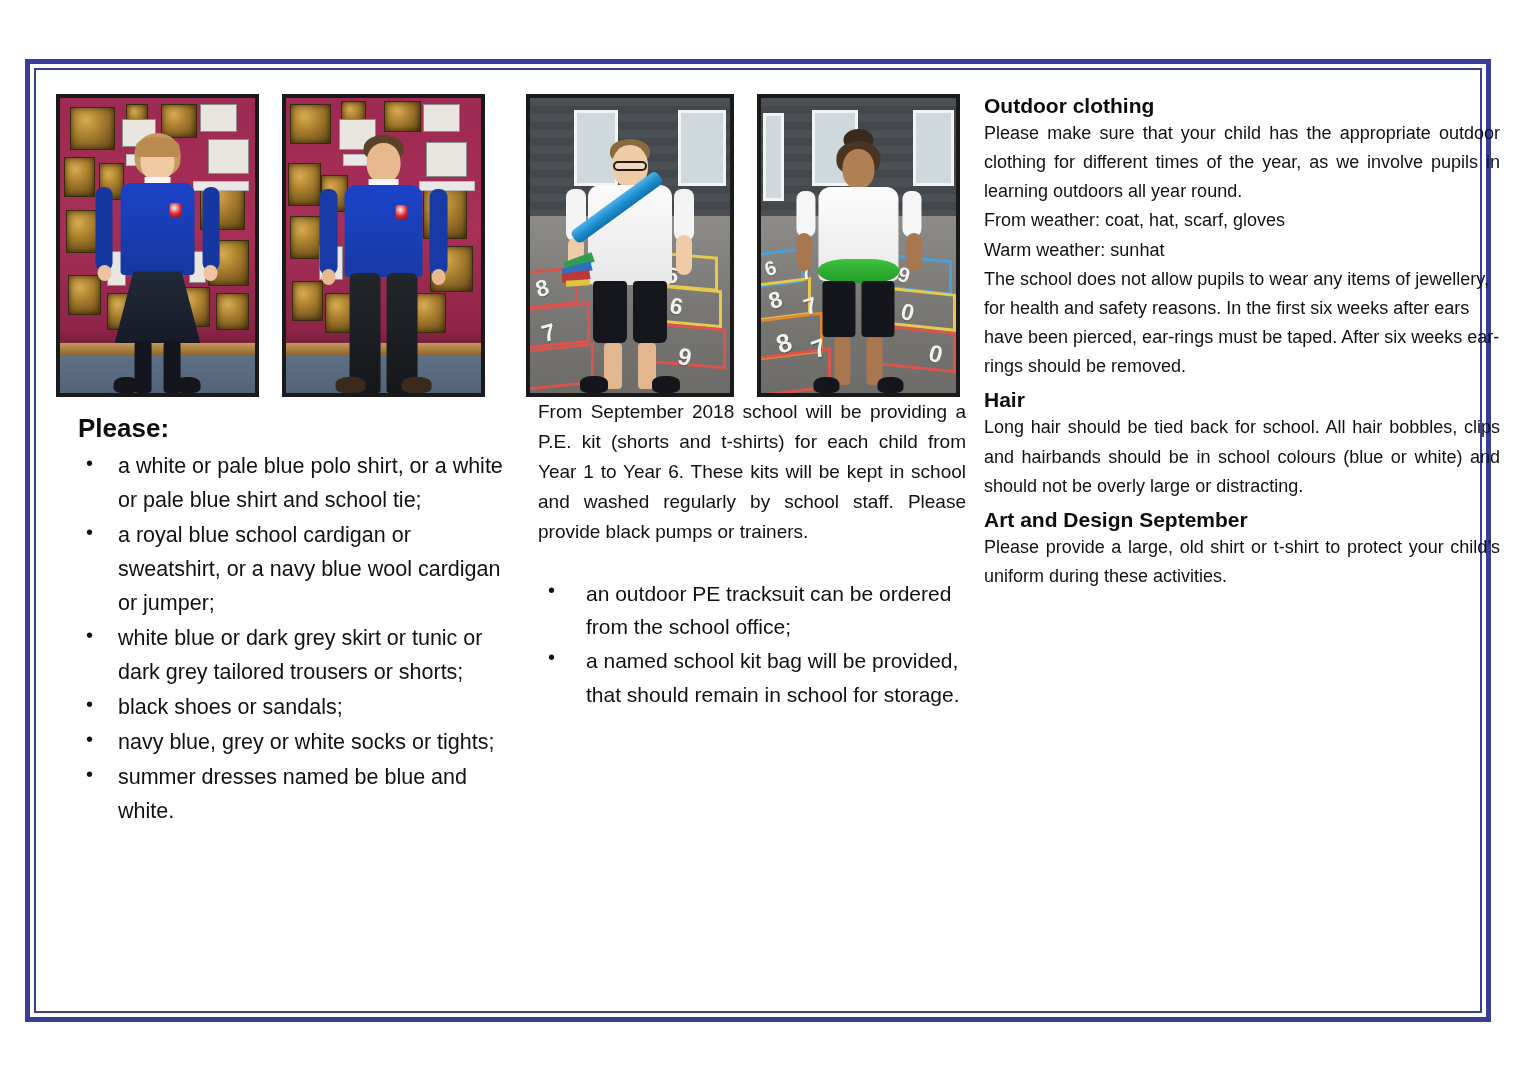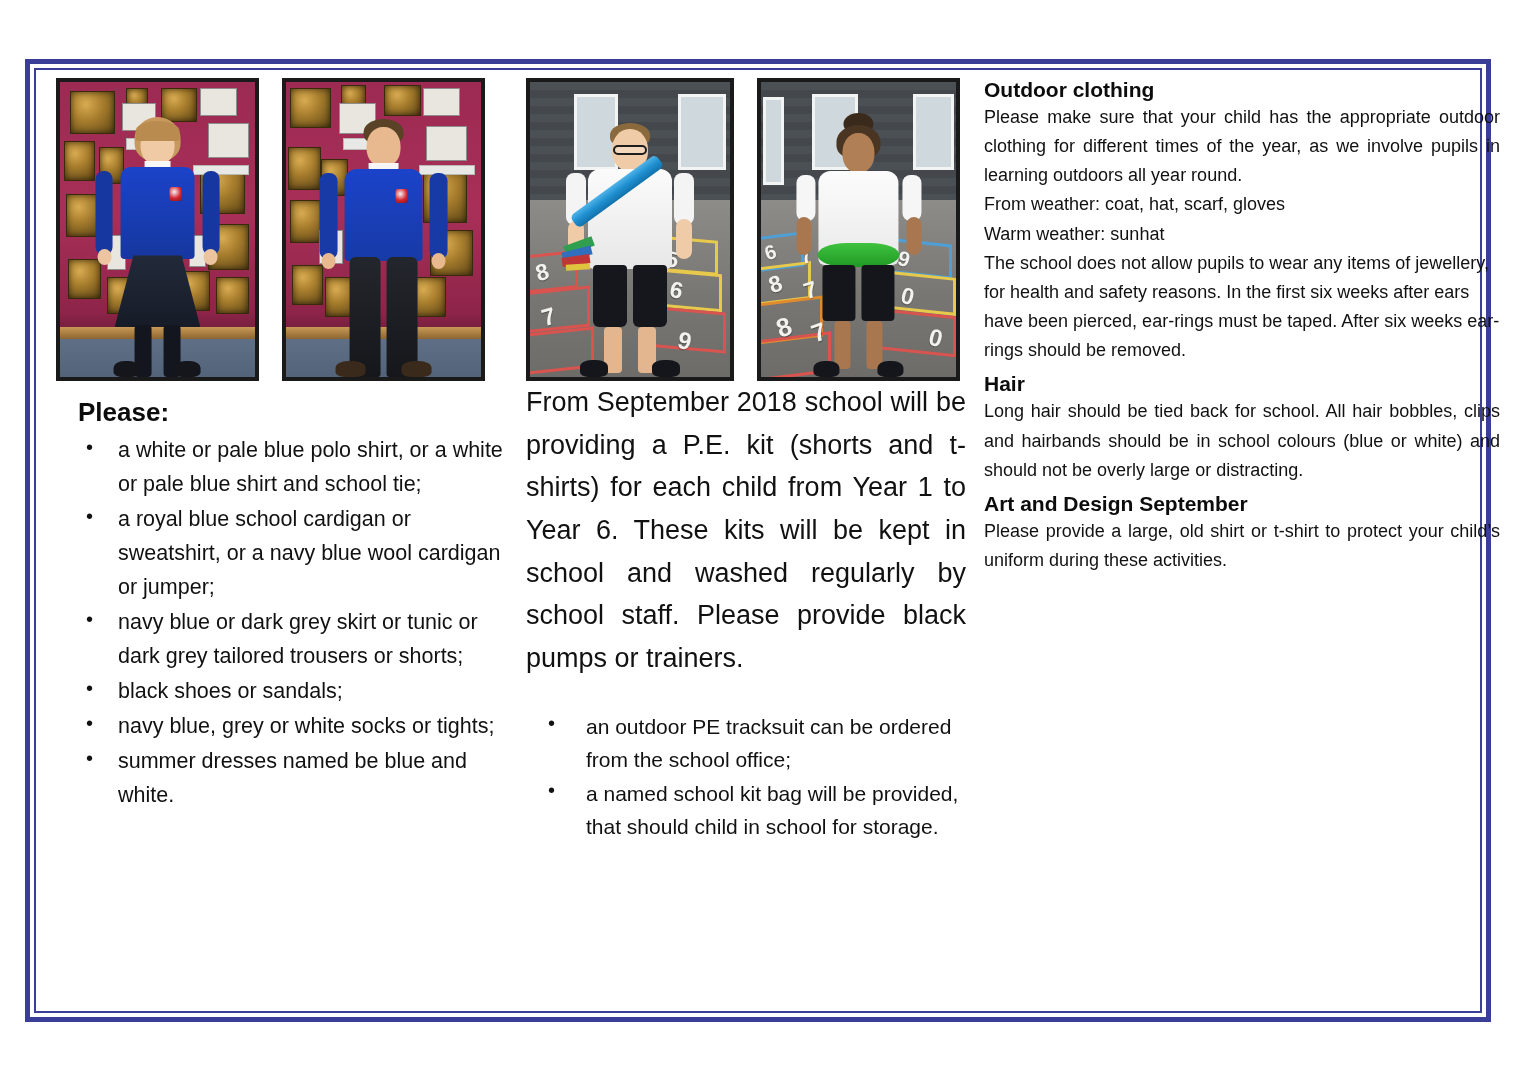--- a/index.html
+++ b/index.html
@@ -44,21 +44,21 @@
   }
 
   
   .columns {
     position: relative;
     width: 100%;
     height: 100%;
   }
   .col {
     position: absolute;
-    top: 0;
+    top: 16px;
   }
   .col-uniform { left: 8px;   width: 462px; }
   .col-pe      { left: 478px; width: 440px; }
   .col-info    { left: 936px; width: 516px; }
 
   
   .photo-row {
     display: flex;
     gap: 23px;
   }
@@ -217,21 +217,21 @@
   }
   .col-pe ul.bullets li::before { left: 22px; }
 
   .para {
     font-size: 21px;
     line-height: 1.58;
     margin: 0;
     color: #111;
   }
   .para.justify { text-align: justify; text-justify: inter-word; }
-  .col-pe .para { font-size: 27px; }
+  .col-pe .para { font-size: 19px; margin-left: 12px; }
   .col-info .para { font-size: 18px; line-height: 1.62; }
 
   .gap-line { height: 30px; }
 </style>
 </head>
 <body>
 
 <div class="page-frame">
   <div class="page-frame-inner">
     <div class="page-body">
@@ -331,21 +331,21 @@
               </div>
             </div>
 
           </div>
 
           <h2 class="heading h-uniform">Please:</h2>
 
           <ul class="bullets">
             <li>a white or pale blue polo shirt, or a white or pale blue shirt and school tie;</li>
             <li>a royal blue school cardigan or sweatshirt, or a navy blue wool cardigan or jumper;</li>
-            <li>navy blue or dark grey skirt or tunic or dark grey tailored trousers or shorts;</li>
+            <li>white blue or dark grey skirt or tunic or dark grey tailored trousers or shorts;</li>
             <li>black shoes or sandals;</li>
             <li>navy blue, grey or white socks or tights;</li>
             <li>summer dresses named be blue and white.</li>
           </ul>
         </div>
 
         <div class="col col-pe">
 
           <div class="photo-row">
 
@@ -448,21 +448,21 @@
 
           </div>
 
 
           <p class="para justify">From September 2018 school will be providing a P.E. kit (shorts and t-shirts) for each child from Year 1 to Year 6. These kits will be kept in school and washed regularly by school staff. Please provide black pumps or trainers.</p>
 
           <div class="gap-line"></div>
 
           <ul class="bullets">
             <li>an outdoor PE tracksuit can be ordered from the school office;</li>
-            <li>a named school kit bag will be provided, that should child in school for storage.</li>
+            <li>a named school kit bag will be provided, that should remain in school for storage.</li>
           </ul>
         </div>
 
         <div class="col col-info">
 
           <section>
             <h3 class="heading h-info">Outdoor clothing</h3>
             <p class="para justify">Please make sure that your child has the appropriate outdoor clothing for different times of the year, as we involve pupils in learning outdoors all year round.</p>
             <p class="para">From weather: coat, hat, scarf, gloves</p>
             <p class="para">Warm weather: sunhat</p>

